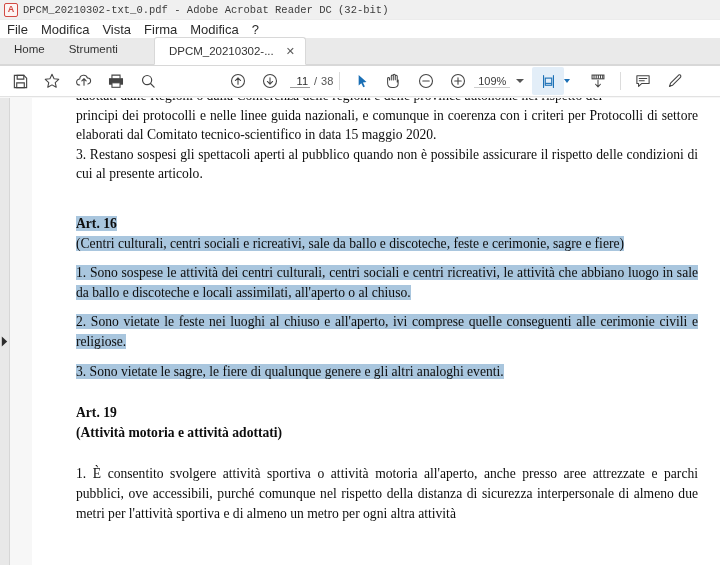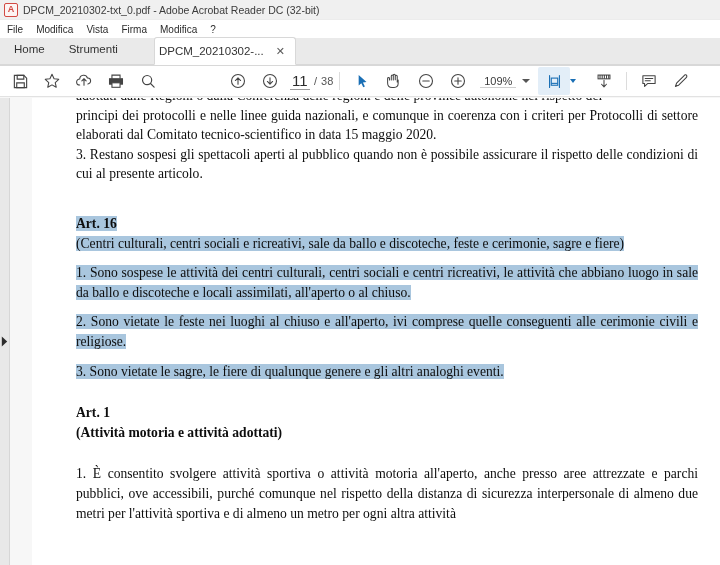--- a/index.html
+++ b/index.html
@@ -22,30 +22,30 @@
   }
   .adobe-icon {
     width: 12px; height: 12px;
     border: 1px solid #d24a43;
     border-radius: 2px;
     color: #d24a43;
     font-size: 9px; line-height: 11px;
     text-align: center; font-weight: bold;
     margin-right: 5px; background:#fdf4f3;
   }
-  .title-text { font-size: 10.5px; color: #3b3b3b; white-space: nowrap; }
+  .title-text { font-size: 10.5px; color: #3b3b3b; white-space: nowrap; font-family: Liberation Mono, monospace; }
 
   
   .menubar {
     height: 18px; background: #ffffff;
     display: flex; align-items: center;
     padding-left: 5px; gap: 0px;
   }
   .menubar .mi {
-    font-size: 10px; color: #2b2b2b;
+    font-size: 13px; color: #2b2b2b;
     padding: 1px 9px 1px 4px;
     cursor: default; white-space: nowrap;
   }
   .menubar .mi:first-child { padding-left: 2px; }
 
   
   .tabrow {
     height: 27px; background: #eaeaea;
     display: flex; align-items: flex-end;
     position: relative;
@@ -60,21 +60,21 @@
     padding: 0 14px; white-space: nowrap;
     position: relative; z-index: 2;
   }
   .tab.home { padding-left: 14px; padding-right: 16px; }
   .tab.tools { padding-left: 8px; padding-right: 28px; text-align: right; }
   .tab.doc {
     background: #ffffff;
     border: 1px solid #d8d8d8;
     border-bottom: 1px solid #ffffff;
     border-top-left-radius: 3px; border-top-right-radius: 3px;
-    padding: 0 8px 0 4px;
+    padding: 0 8px 0 14px;
     height: 26px; margin-left: 8px;
     display: flex; align-items: center; gap: 10px;
   }
   .tab.doc .label { font-size: 11.5px; color: #333; }
   .tab-close {
     font-size: 11px; color: #5a5a5a; line-height: 1;
     padding: 1px 2px; cursor: pointer;
   }
 
   
@@ -92,28 +92,28 @@
   .tb-btn svg { display:block; }
   .tb-btn.active-bg { background: #e3eef8; border-radius: 2px; }
   .tb-sep {
     width: 1px; height: 18px; background: #dcdcdc; margin: 0 6px;
   }
   .pagebox {
     display: flex; align-items: center; gap: 4px;
     font-size: 11px; color: #3a3a3a; margin-left: 4px;
   }
   .pagenum {
-    min-width: 16px; text-align: left;
+    min-width: 16px; text-align: right;
     border-bottom: 1px solid #9a9a9a;
-    padding: 0 2px 0px 2px; font-size: 15px; color:#2b2b2b;
+    padding: 0 2px 0px 2px; font-size: 11px; color:#2b2b2b;
   }
   .pagetotal { color:#555; font-size: 11px; }
   .zoombox {
     display: flex; align-items: center; gap: 6px;
-    margin-left: 6px; margin-right: 2px;
+    margin-right: 2px;
   }
   .zoomval {
     font-size: 11px; color: #3a3a3a;
     border-bottom: 1px solid #cfcfcf;
     padding: 0 3px 0px 3px; min-width: 30px; text-align: center;
   }
   .caret { width:0;height:0;border-left:4px solid transparent;border-right:4px solid transparent;border-top:4px solid #555; }
   .caret.sm { border-left-width:3.5px;border-right-width:3.5px;border-top-width:4px;border-top-color:#1a6fb5; }
 
   
@@ -350,21 +350,21 @@
         </p>
 
         <div class="spacer-sm"></div>
 
         <p class="doc">
           <span class="hl">3. Sono vietate le sagre, le fiere di qualunque genere e gli altri analoghi eventi.</span>
         </p>
 
         <div class="spacer-md"></div>
 
-        <p class="doc center bold">Art. 1</p>
+        <p class="doc center bold">Art. 19</p>
         <p class="doc center bold ital">(Attività motoria e attività adottati)</p>
 
         <div class="spacer-md"></div>
 
         <p class="doc">1. È consentito svolgere attività sportiva o attività motoria all'aperto, anche presso aree attrezzate e parchi pubblici, ove accessibili, purché comunque nel rispetto della distanza di sicurezza interpersonale di almeno due metri per l'attività sportiva e di almeno un metro per ogni altra attività</p>
 
       </div>
     </div>
   </div>
 </div>

